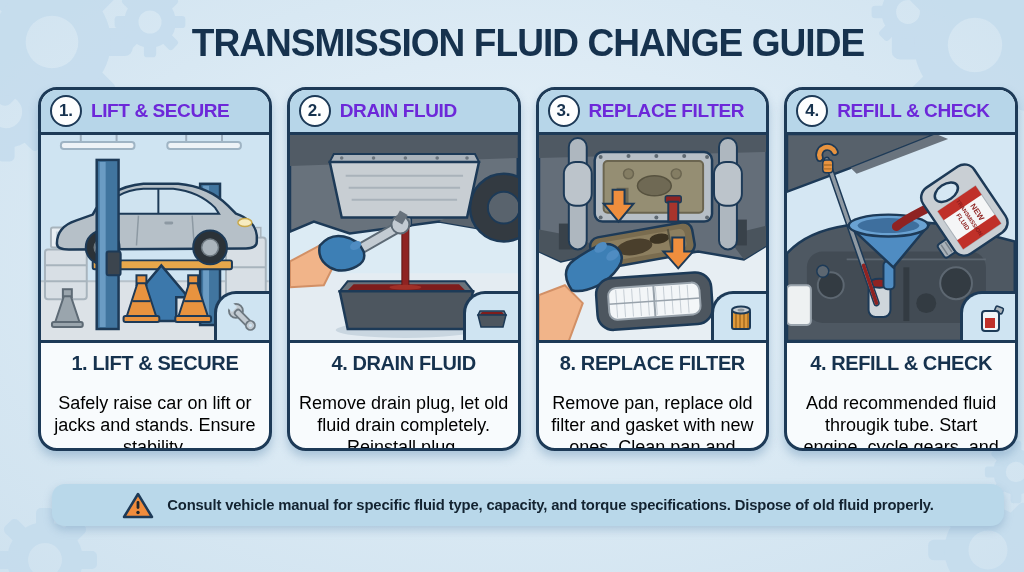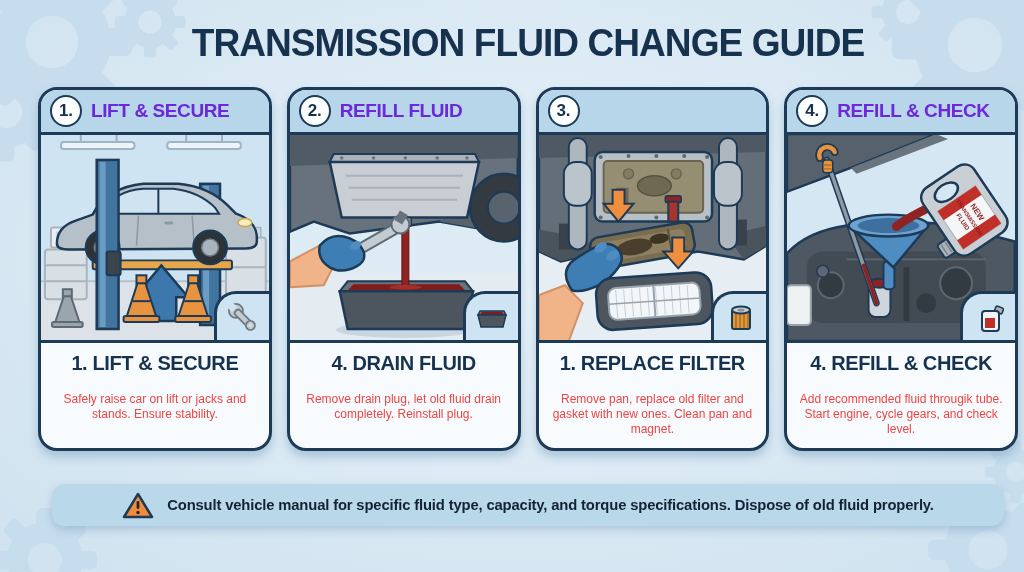--- a/index.html
+++ b/index.html
@@ -41,21 +41,21 @@
   .illus svg.scene { display:block; width:100%; height:100%; }
   .badge {
     position:absolute; right:-1px; bottom:-1px; width:56px; height:50px;
     background:#cfe4f2; border-top:3px solid #1d3a57; border-left:3px solid #1d3a57;
     border-top-left-radius:22px;
     display:flex; align-items:center; justify-content:center;
   }
 
   .panel-text { flex:1; text-align:center; padding-top:9px; }
   .panel-heading { font-size:20px; font-weight:800; color:#16324e; letter-spacing:-.4px; margin-bottom:17px; }
-  .panel-body { font-size:12px; line-height:1.23; color:#ef4444; padding:0 7px; }
+  .panel-body { font-size:18px; line-height:1.23; color:#000000; padding:0 7px; }
 
   .warning {
     width:952px; height:42px; margin:33px auto 0;
     background:#b9d8ea; border-radius:13px;
     display:flex; align-items:center; justify-content:center; gap:13px;
     box-shadow:0 4px 8px rgba(110,150,185,.4);
   }
   .warning-text { font-size:14.8px; font-weight:700; color:#132331; letter-spacing:-.15px; white-space:nowrap; }
   svg text { font-family:"Liberation Sans", sans-serif; }
 </style>
@@ -183,21 +183,21 @@
       </div>
       <div class="panel-text">
         <div class="panel-heading">1. LIFT &amp; SECURE</div>
         <div class="panel-body">Safely raise car on lift or jacks and stands. Ensure stability.</div>
       </div>
     </div>
 
     <div class="panel">
       <div class="panel-header">
         <div class="num">2.</div>
-        <div class="header-label">REFILL FLUID</div>
+        <div class="header-label">DRAIN FLUID</div>
       </div>
       <div class="illus">
         <svg class="scene" viewBox="0 0 229 208" preserveAspectRatio="xMidYMid slice">
           <rect x="0" y="0" width="229" height="208" fill="#dcebf4"></rect>
           <rect x="0" y="140" width="229" height="68" fill="#e4ecf2"></rect>
           <ellipse cx="116" cy="197" rx="70" ry="8" fill="#c9d6e0"></ellipse>
 
           <polygon points="0,0 229,0 229,78 196,96 150,88 60,100 24,88 0,98" fill="#68727c" stroke="#1d3a57" stroke-width="2.5"></polygon>
           <polygon points="0,0 229,0 229,24 0,32" fill="#515b65"></polygon>
           <polygon points="150,88 229,44 229,78 196,96" fill="#59636d"></polygon>
@@ -243,20 +243,21 @@
       </div>
       <div class="panel-text">
         <div class="panel-heading">4. DRAIN FLUID</div>
         <div class="panel-body">Remove drain plug, let old fluid drain completely. Reinstall plug.</div>
       </div>
     </div>
 
     <div class="panel">
       <div class="panel-header">
         <div class="num">3.</div>
+        <div class="header-label">REPLACE FILTER</div>
       </div>
       <div class="illus">
         <svg class="scene" viewBox="0 0 229 208" preserveAspectRatio="xMidYMid slice">
           <rect x="0" y="0" width="229" height="208" fill="#e7eef3"></rect>
 
           <polygon points="0,0 229,0 229,112 206,126 160,118 112,126 66,118 22,128 0,118" fill="#646e79" stroke="#1d3a57" stroke-width="2.5"></polygon>
           <polygon points="0,0 229,0 229,18 0,24" fill="#4f5963"></polygon>
           <polygon points="0,96 42,104 62,118 22,128 0,118" fill="#4a545d"></polygon>
           <polygon points="229,92 188,102 206,126 229,112" fill="#4a545d"></polygon>
           <rect x="20" y="90" width="16" height="26" fill="#39424a"></rect>
@@ -331,21 +332,21 @@
                 <line x1="15" y1="10" x2="15" y2="27"></line>
               <line x1="19" y1="10" x2="19" y2="27"></line>
                 <line x1="23" y1="10" x2="23" y2="27"></line>
             </g>
             <ellipse cx="16" cy="9" rx="9" ry="3.5" fill="#c8cdd2" stroke="#1d3a57" stroke-width="2"></ellipse>
             <ellipse cx="16" cy="9" rx="3.5" ry="1.5" fill="#8b949b"></ellipse>
           </svg>
         </div>
       </div>
       <div class="panel-text">
-        <div class="panel-heading">1. REPLACE FILTER</div>
+        <div class="panel-heading">8. REPLACE FILTER</div>
         <div class="panel-body">Remove pan, replace old filter and gasket with new ones. Clean pan and magnet.</div>
       </div>
     </div>
 
     <div class="panel">
       <div class="panel-header">
         <div class="num">4.</div>
         <div class="header-label">REFILL &amp; CHECK</div>
       </div>
       <div class="illus">

